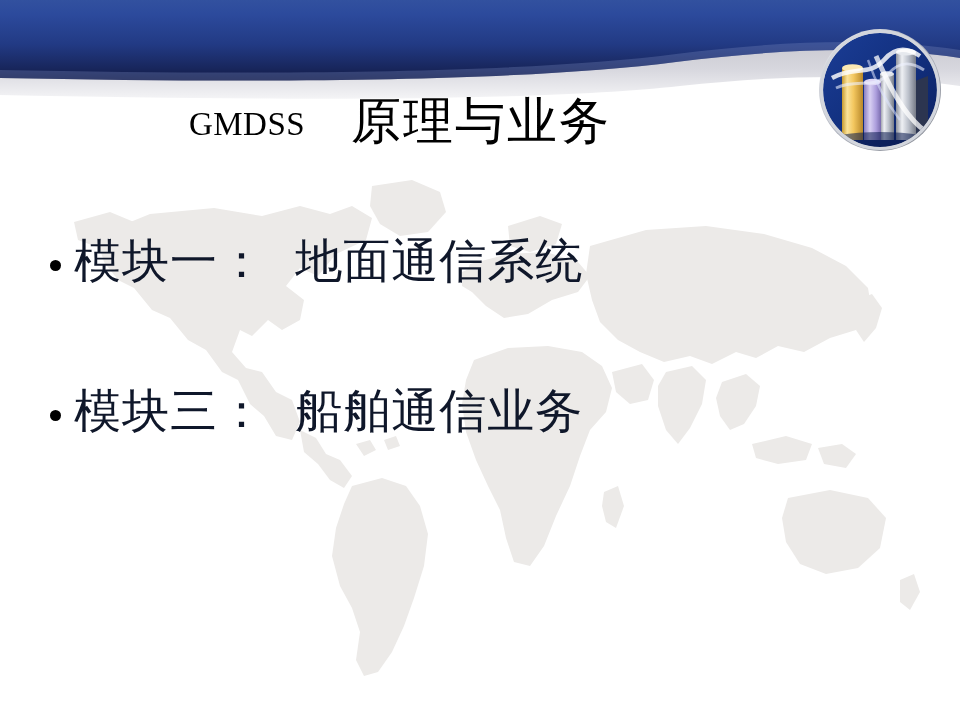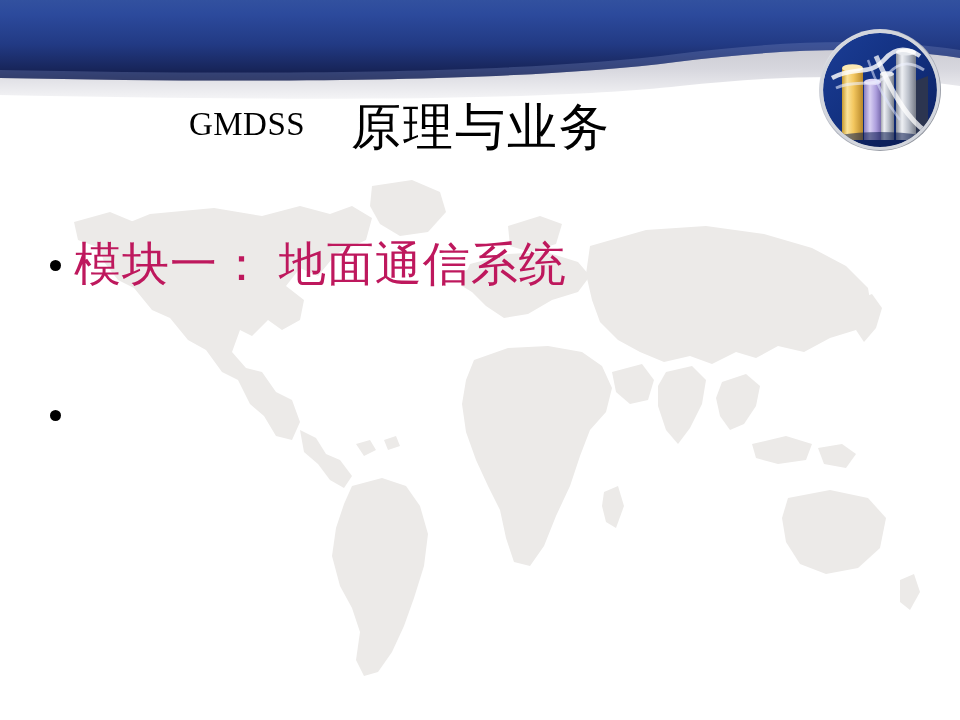--- a/index.html
+++ b/index.html
@@ -68,21 +68,21 @@
     position: relative;
     top: -3px;
   }
   #title-cjk {
     font-family: Liberation Sans, sans-serif;
     font-size: 50px;
     line-height: 1;
     color: #000000;
     letter-spacing: 2px;
     position: relative;
-    top: 8px;
+    top: 2px;
   }
 
   
   #bullet-list {
     position: absolute;
     left: 44px;
     top: 190px;
     width: 880px;
     z-index: 4;
     margin: 0;
@@ -104,24 +104,24 @@
     box-sizing: border-box;
   }
   .bullet-marker i {
     display: block;
     width: 11px;
     height: 11px;
     border-radius: 50%;
     background: #000000;
   }
   .bullet-text {
-    font-family: Liberation Serif, serif;
+    font-family: Liberation Mono, monospace;
     font-size: 47px;
     line-height: 1.05;
-    color: #be185d;
+    color: #0f172a;
     letter-spacing: 1px;
     white-space: nowrap;
   }
 </style>
 </head>
 <body>
 
 <div id="slide">
 
   <svg id="world-map" viewBox="0 0 960 720" preserveAspectRatio="none" aria-hidden="true">
@@ -290,16 +290,17 @@
     <li class="bullet-row">
       <span class="bullet-marker">
           <i></i>
         </span>
       <span class="bullet-text">模块一： 地面通信系统</span>
     </li>
     <li class="bullet-row">
       <span class="bullet-marker">
           <i></i>
         </span>
+      <span class="bullet-text">模块三： 船舶通信业务</span>
     </li>
   </ul>
 
 </div>
 
 </body></html>

